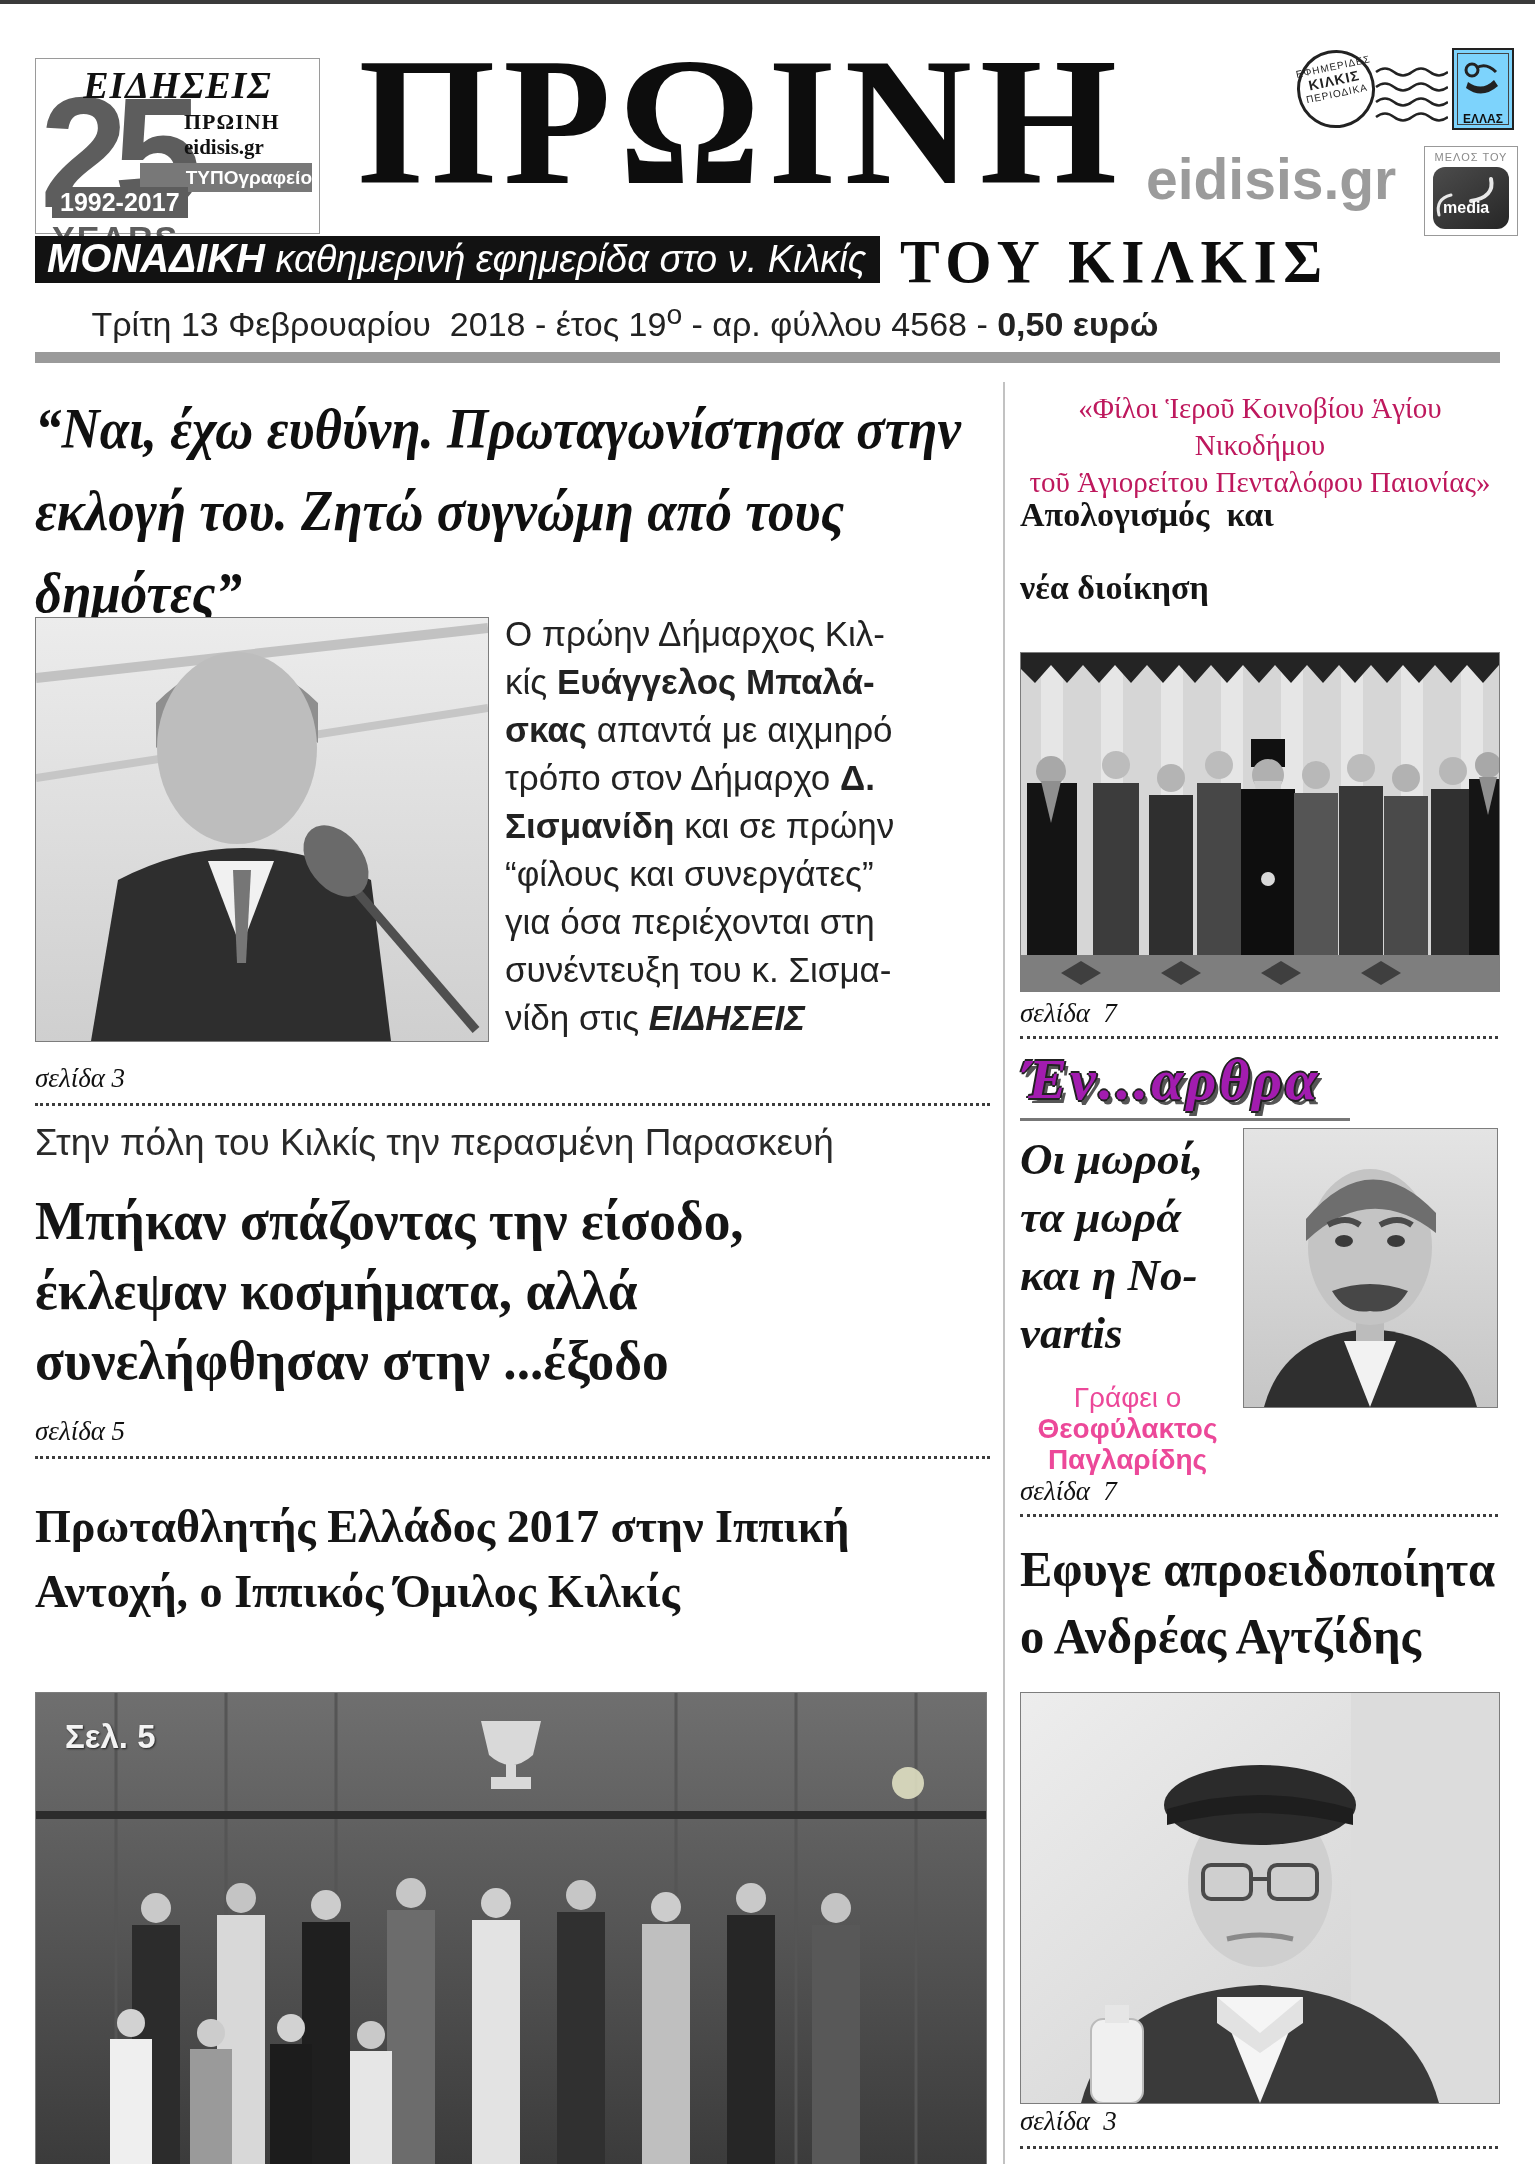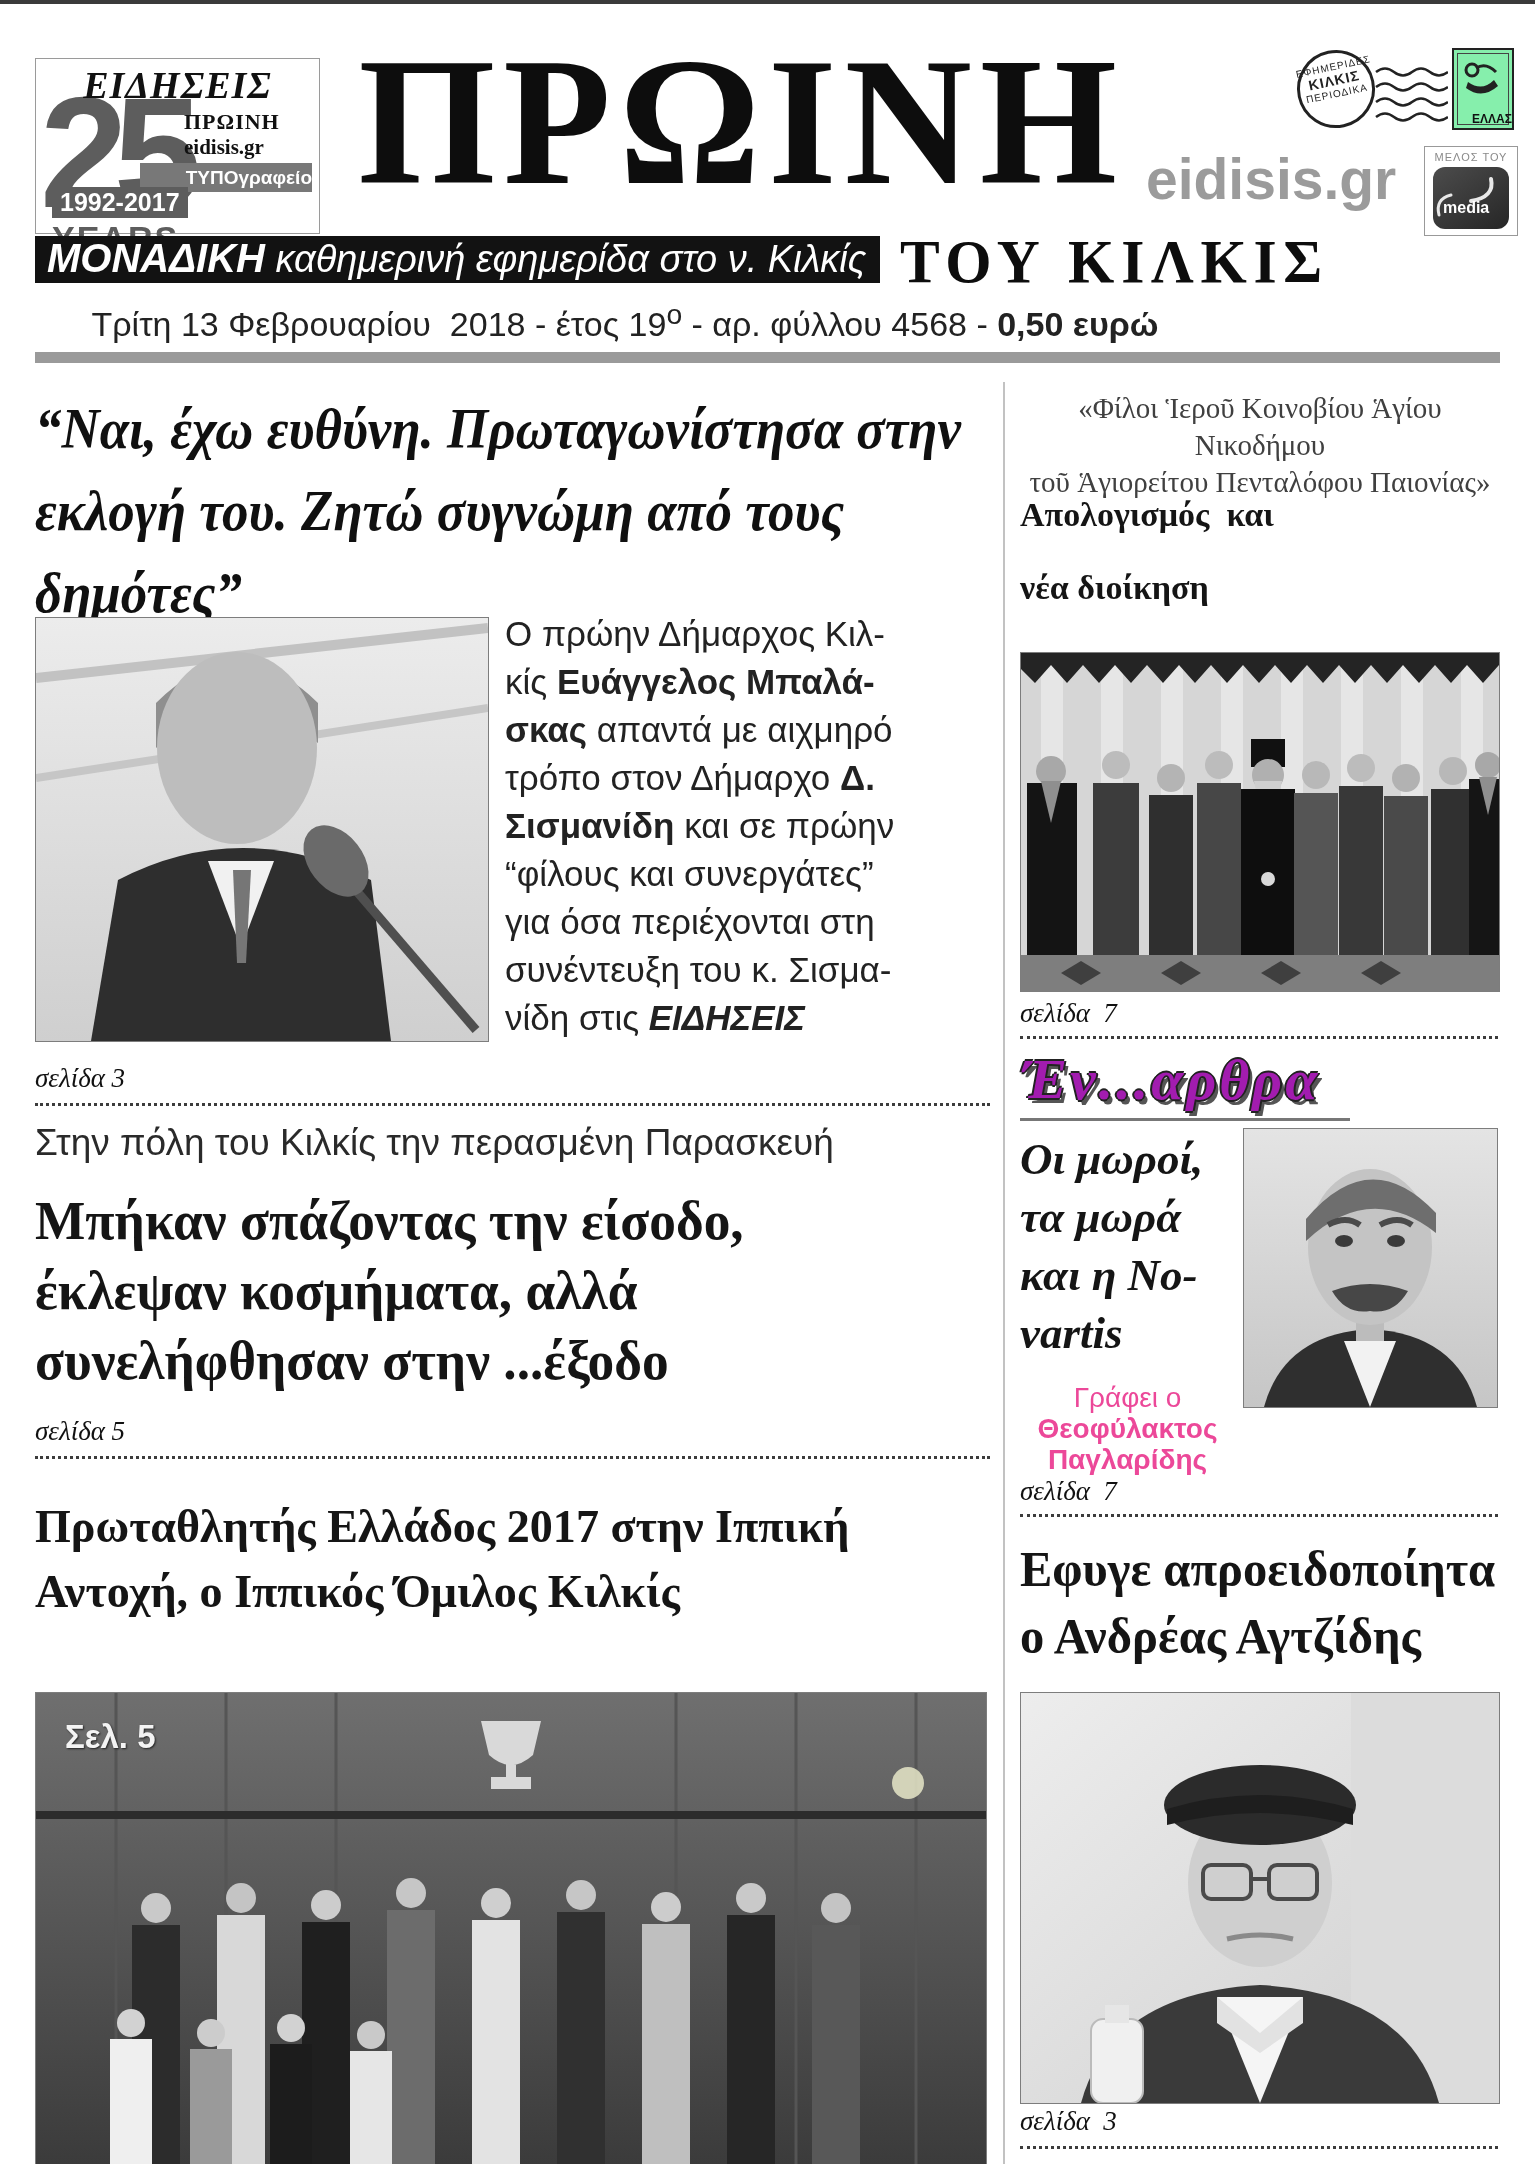--- a/index.html
+++ b/index.html
@@ -23,21 +23,21 @@
   .mast-title{left:322px;top:22px;width:865px;height:200px;text-align:center;
               font:bold 182px "Liberation Serif",serif;line-height:200px;color:#0d0d0d;
               letter-spacing:8px;transform:scaleX(0.97);transform-origin:left top;}
   .mast-site{left:1146px;top:146px;font:bold 57px "Liberation Sans",sans-serif;color:#9b9b9b;z-index:3;}
   .postmark{left:1297px;top:50px;width:72px;height:72px;border:3px solid #222;border-radius:50%;
             transform:rotate(-12deg);text-align:center;color:#222;z-index:2;}
   .postmark .t1{display:block;font-size:10px;margin-top:8px;letter-spacing:1px;}
   .postmark .t2{display:block;font-size:14px;font-weight:bold;letter-spacing:1px;}
   .postmark .t3{display:block;font-size:10px;letter-spacing:1px;}
   .waves{left:1374px;top:66px;}
-  .hellas{left:1452px;top:48px;width:58px;height:78px;border:2px solid #222;background:#86efac;text-align:right;}
+  .hellas{left:1452px;top:48px;width:58px;height:78px;border:2px solid #222;background:#7dd3fc;text-align:center;}
   .hellas-inner{position:absolute;left:3px;top:3px;right:3px;bottom:3px;border:1px solid #444;}
   .hellas-label{position:absolute;bottom:2px;width:100%;font:bold 12px "Liberation Sans",sans-serif;color:#111;}
   .member-box{left:1424px;top:146px;width:92px;height:88px;border:1px solid #999;background:#fff;text-align:center;}
   .member-label{font:11px "Liberation Sans",sans-serif;color:#8a8a8a;letter-spacing:1px;margin-top:4px;}
   .media-chip{position:absolute;left:8px;top:20px;width:76px;height:62px;border-radius:12px;
               background:linear-gradient(145deg,#4c4c4c,#262626);color:#fff;}
   .media-chip span{position:absolute;left:10px;bottom:12px;font:bold 16px "Liberation Sans",sans-serif;}
 
   .banner-bar{left:35px;top:236px;width:845px;height:47px;background:#121212;color:#fff;
               line-height:47px;padding-left:12px;box-sizing:border-box;}
@@ -66,21 +66,21 @@
   .dot-l1{left:35px;top:1103px;width:955px;}
   .burglary-kicker{left:35px;top:1122px;font:37px "Liberation Sans",sans-serif;color:#2a2a2a;}
   .burglary-headline{left:35px;top:1186px;font-size:55px;line-height:70px;transform:scaleX(0.97);transform-origin:left top;}
   .ref-l2{left:35px;top:1416px;}
   .dot-l2{left:35px;top:1456px;width:955px;}
   .eq-headline{left:35px;top:1494px;font-size:47px;line-height:65px;transform:scaleX(0.98);transform-origin:left top;}
   .eq-photo{left:35px;top:1692px;width:950px;height:472px;}
   .eq-label{left:65px;top:1718px;font:bold 33px "Liberation Sans",sans-serif;color:#f3f3f3;text-shadow:1px 1px 2px #222;z-index:2;}
 
   
-  .mon-kicker{left:1020px;top:390px;width:480px;text-align:center;font:29px "Liberation Serif",serif;line-height:37px;color:#404040;}
+  .mon-kicker{left:1020px;top:390px;width:480px;text-align:center;font:29px "Liberation Serif",serif;line-height:37px;color:#be185d;}
   .mon-headline{left:1020px;top:478px;font-size:34px;line-height:73px;}
   .mon-photo{left:1020px;top:652px;width:478px;height:338px;}
   .ref-r1{left:1020px;top:998px;}
   .dot-r1{left:1020px;top:1036px;width:478px;}
   .enarthra{left:1022px;top:1046px;font:italic bold 58px "Liberation Serif",serif;letter-spacing:3px;color:#a21caf;
             text-shadow:-2px 0 #222,2px 0 #222,0 -2px #222,0 2px #222,4px 5px 0 #555;}
   .enarthra-rule{left:1020px;top:1118px;width:330px;height:3px;background:#777;}
   .op-headline{left:1020px;top:1130px;width:220px;font:italic bold 45px "Liberation Serif",serif;line-height:58px;color:#151515;}
   .op-byline{left:1020px;top:1382px;width:215px;text-align:center;font:28px "Liberation Sans",sans-serif;line-height:31px;color:#ec4899;}
   .op-photo{left:1243px;top:1128px;width:253px;height:278px;}

